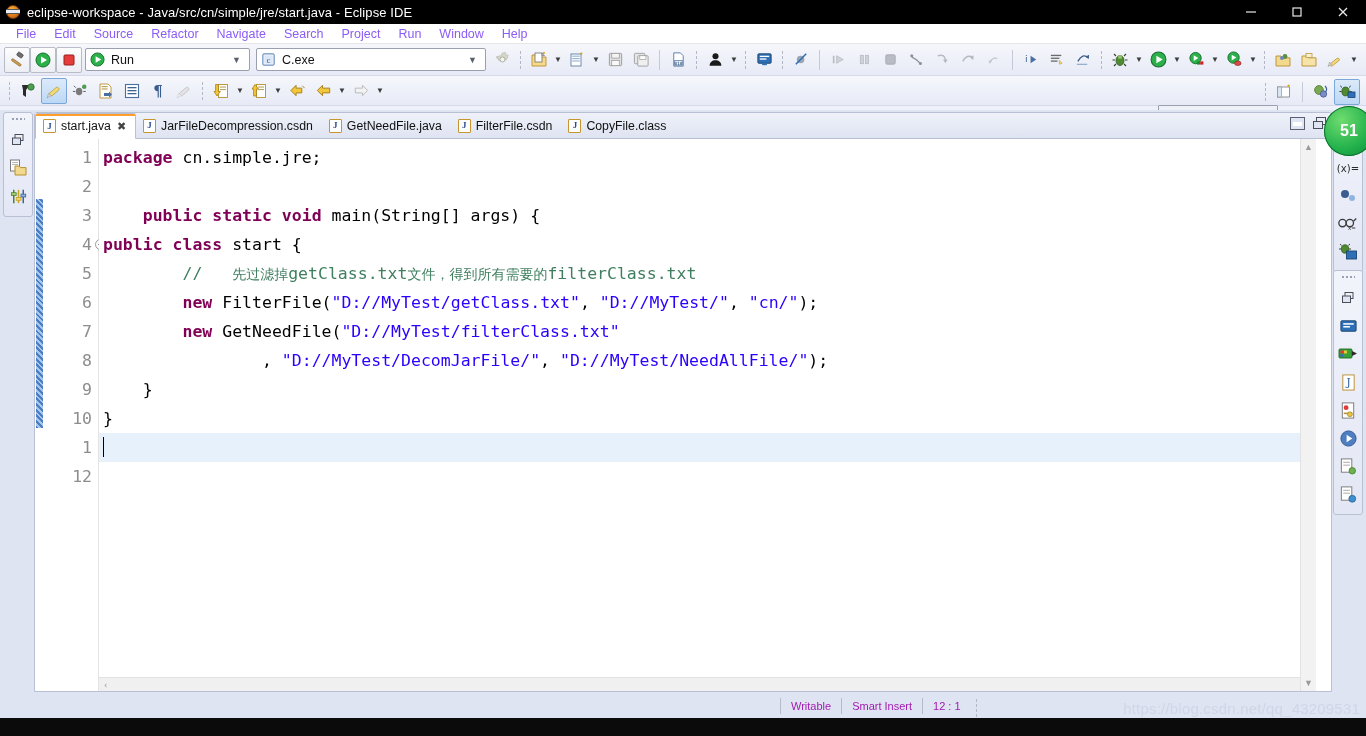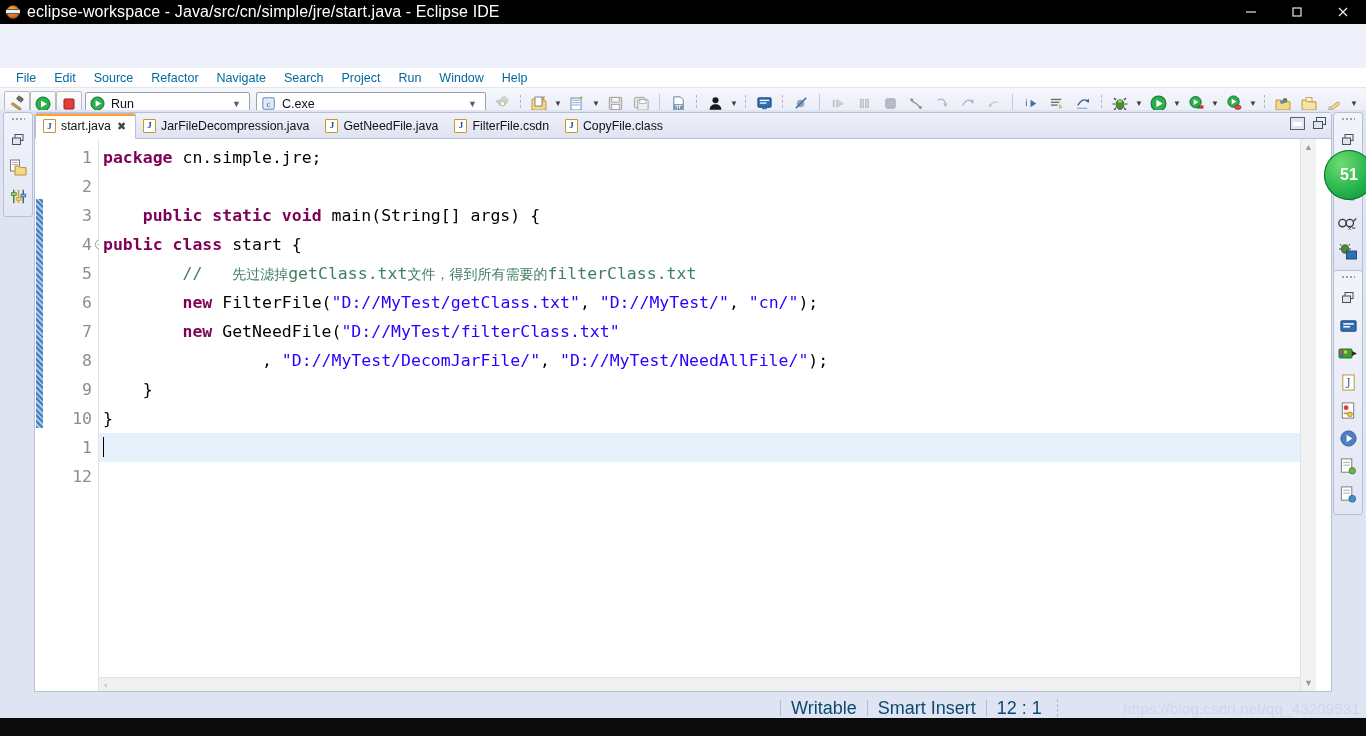--- a/index.html
+++ b/index.html
@@ -18,30 +18,30 @@
   .titlebar .tb-icon { margin-left:6px; margin-right:7px; width:14px; height:14px; position:relative; }
   .tb-icon .globe {
     width:14px;height:14px;border-radius:50%;
     background: radial-gradient(circle at 40% 30%, #f2b441 0%, #e07a1c 55%, #a44b0c 100%);
     border:1px solid #7a3a08; position:absolute; top:0; left:0;
   }
   .tb-icon .band {
     position:absolute; left:0; top:4px; width:14px; height:5px;
     background:#e9eef8; border-top:1px solid #555; border-bottom:1px solid #555;
   }
-  .titlebar .title { font-size:16px; letter-spacing:.1px; }
+  .titlebar .title { font-size:13px; letter-spacing:.1px; }
   .winbtns { position:absolute; right:0; top:0; height:24px; display:flex; }
   .winbtn { width:46px; height:24px; display:flex; align-items:center; justify-content:center;
     color:#e8e8e8; font-size:13px; line-height:1; }
   .winbtn.close { font-size:15px; }
   .winbtn svg { display:block; }
 
   
   .menubar { height:20px; background:#fff; display:flex; 
-             padding-left:7px; font-size:12.5px; color:#0369a1; border-bottom:1px solid #e6e6e6;margin-top:44px;}
+             padding-left:7px; font-size:12.5px; color:#8b5cf6; border-bottom:1px solid #e6e6e6;}
   .menubar .mi { padding:0 9px; height:20px; line-height:20px; white-space:nowrap; }
 
   
   .toolbar {
     height:32px; background:linear-gradient(#f6f7fc,#e7eaf6);
     display:flex; align-items:center; padding:0 4px; position:relative;
     border-bottom:1px solid #d5d9e8;
   }
   .toolbar2 { height:30px; }
   .tbtn { width:26px;height:26px; display:flex;align-items:center;justify-content:center;
@@ -167,22 +167,22 @@
   .overviewruler-right { width:15px; background:#fff; position:relative; }
   .hscrollrow {
     position:absolute; left:0; right:0; bottom:0; height:14px;
     background:#f0f0f0; border-top:1px solid #e2e2e2; display:flex; align-items:center;
   }
   .hscrollrow .arr { font-size:9px; color:#9a9a9a; padding:0 4px; }
 
   
   .statusbar {
     position:absolute; left:0; right:0; bottom:18px; height:20px;
-    background:#dfe4f3; display:flex; align-items:center;
-    font-size:18px; color:#0c4a6e;
+    background:#dfe4f3; display:flex; align-items:flex-start;
+    font-size:11px; color:#a21caf;
   }
   .sb-cell { padding:0 10px; height:16px; line-height:16px; white-space:nowrap; }
   .sb-div { width:1px; height:16px; background:#b4bbcd; }
   .watermark {
     position:absolute; right:6px; bottom:19px; font-size:15px; color:#cfd6e6;
     font-family:"Liberation Sans", sans-serif; letter-spacing:.2px;
   }
   
   .taskbar { position:absolute; left:0; right:0; bottom:0; height:18px; background:#0b0b0b; }
 
@@ -717,21 +717,21 @@
 
     <div class="editorstack">
       <div class="tabrow">
         <div class="tab sel">
           <span class="jicon">J</span>
           <span>start.java</span>
           <span class="tabclose">✖</span>
         </div>
         <div class="tab">
           <span class="jicon">J</span>
-          <span>JarFileDecompression.java</span>
+          <span>JarFileDecompression.csdn</span>
         </div>
         <div class="tab">
           <span class="jicon">J</span>
           <span>GetNeedFile.java</span>
         </div>
         <div class="tab">
           <span class="jicon">J</span>
           <span>FilterFile.csdn</span>
         </div>
         <div class="tab">

